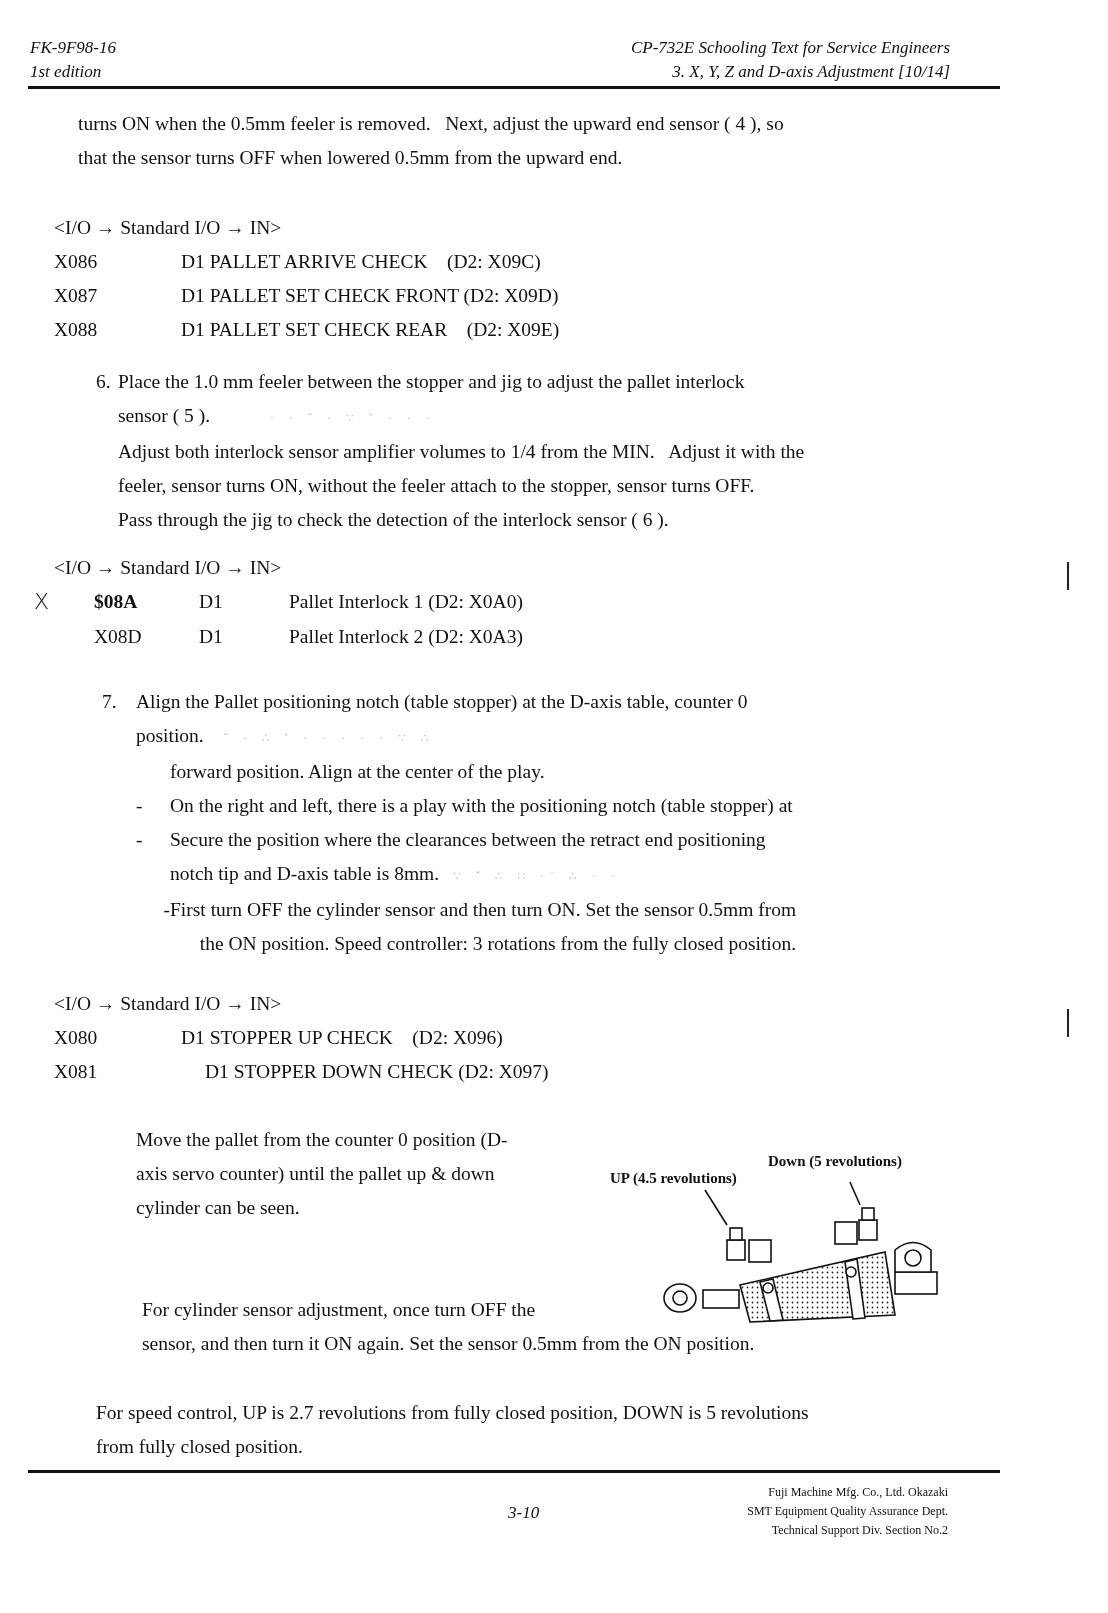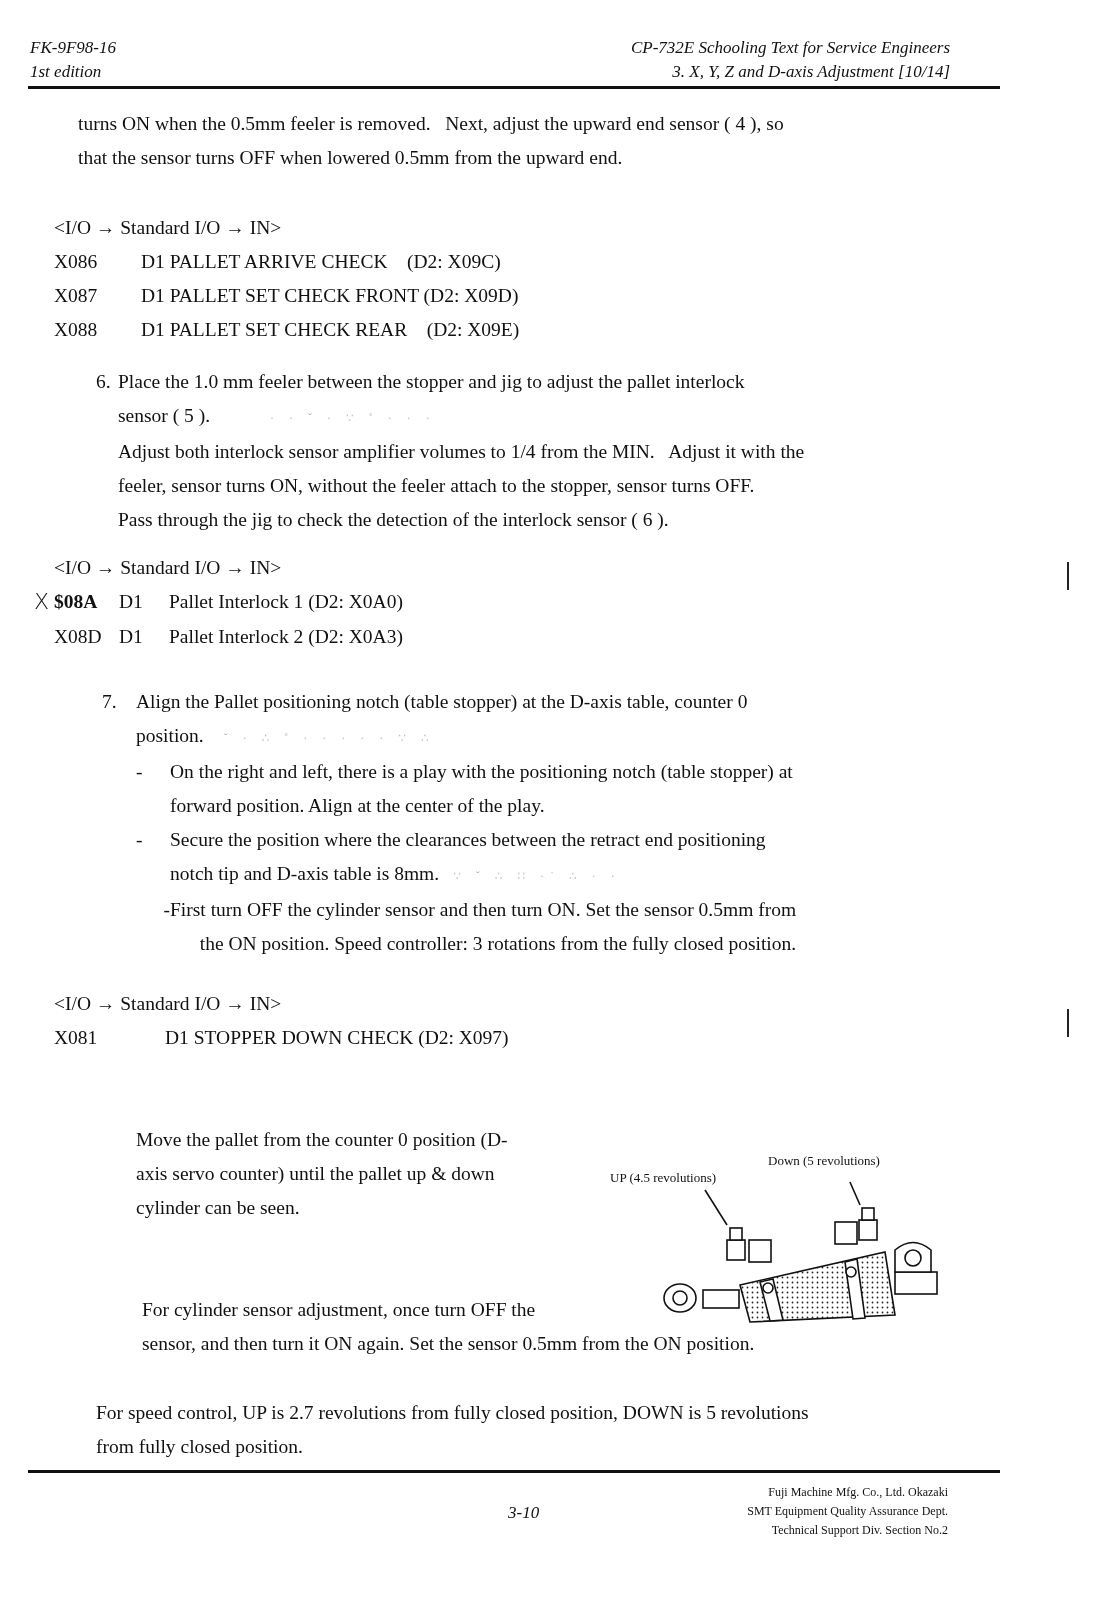--- a/index.html
+++ b/index.html
@@ -4,30 +4,30 @@
 <style>
   html, body { margin: 0; padding: 0; background: #ffffff; }
   body { width: 1108px; height: 1613px; position: relative; overflow: hidden;
          font-family: "Liberation Serif", "DejaVu Serif", serif; color: #111; }
   .abs { position: absolute; }
   .hdr { font-style: italic; font-size: 17px; line-height: 24px; }
   .hdr-left { left: 30px; top: 36px; }
   .hdr-right { right: 158px; top: 36px; text-align: right; }
   .rule { left: 28px; width: 972px; height: 3px; background: #111; }
   .body-text { font-size: 19.5px; line-height: 34px; white-space: nowrap; }
-  .io-row { display: flex; }
+  .io-row { display: flex; gap: 40px; }
   .io-code { display: inline-block; width: 87px; }
   .io-code2 { display: inline-block; width: 65px; }
   .io-dev { display: inline-block; width: 50px; }
   .bullet { display: inline-block; width: 34px; }
   .num { display: inline-block; }
   .ftr { font-size: 12px; line-height: 19px; text-align: right; }
   .pagenum { font-style: italic; font-size: 17px; }
   .hand-x { font-family: "DejaVu Sans", sans-serif; font-weight: 300; font-size: 22px; margin-right: 1px; }
-  .diag-label { font-size: 13px; }
+  .diag-label { font-size: 15px; font-weight: bold; }
   .margin-mark { width: 2px; background: #222; }
   .speck { color: #bbb; font-size: 12px; letter-spacing: 6px; }
 </style>
 </head>
 <body>
 
 <div class="abs hdr hdr-left">
   <div>FK-9F98-16</div>
   <div>1st edition</div>
 </div>
@@ -79,35 +79,39 @@
     <span class="io-code2">X08D</span>
     <span class="io-dev">D1</span>
     <span>Pallet Interlock 2 (D2: X0A3)</span>
   </div>
 </div>
 
 <div class="abs body-text" style="left:102px; top:685px;">
   <div><span class="num" style="width:34px;">7.</span><span>Align the Pallet positioning notch (table stopper) at the D-axis table, counter 0</span></div>
   <div style="padding-left:34px;"><span>position.</span><span class="speck" style="margin-left:20px;">˘ ·  ∴ ˚ · ·  ·  ·  · ∵ ∴</span></div>
   <div style="padding-left:34px;">
+    <div style="padding-left:34px;">forward position. Align at the center of the play.</div>
     <div><span class="bullet">-</span><span>On the right and left, there is a play with the positioning notch (table stopper) at</span></div>
-    <div style="padding-left:34px;">forward position. Align at the center of the play.</div>
   </div>
   <div style="padding-left:34px;">
     <div><span class="bullet">-</span><span>Secure the position where the clearances between the retract end positioning</span></div>
     <div style="padding-left:34px;"><span>notch tip and D-axis table is 8mm.</span><span class="speck" style="margin-left:14px;">∵ ˘ ∴ ∷ ·˙ ∴ ·  ·</span></div>
   </div>
   <div style="padding-left:34px;text-align:right;">
     <div><span class="bullet">-</span><span>First turn OFF the cylinder sensor and then turn ON. Set the sensor 0.5mm from</span></div>
     <div style="padding-left:34px;">the ON position. Speed controller: 3 rotations from the fully closed position.</div>
   </div>
 </div>
 
 <div class="abs body-text" style="left:54px; top:987px;">
   <div>&lt;I/O → Standard I/O → IN&gt;</div>
+  <div class="io-row">
+    <span class="io-code">X080</span>
+    <span style="white-space:pre;">D1 STOPPER UP CHECK    (D2: X096)</span>
+  </div>
   <div class="io-row">
     <span class="io-code">X081</span>
     <span style="white-space:pre;margin-left:24px;">D1 STOPPER DOWN CHECK (D2: X097)</span>
   </div>
 </div>
 
 <div class="abs body-text" style="left:102px; top:1123px;">
   <div style="padding-left:34px;">Move the pallet from the counter 0 position (D-</div>
   <div style="padding-left:34px;">axis servo counter) until the pallet up &amp; down</div>
   <div style="padding-left:34px;">cylinder can be seen.</div>

